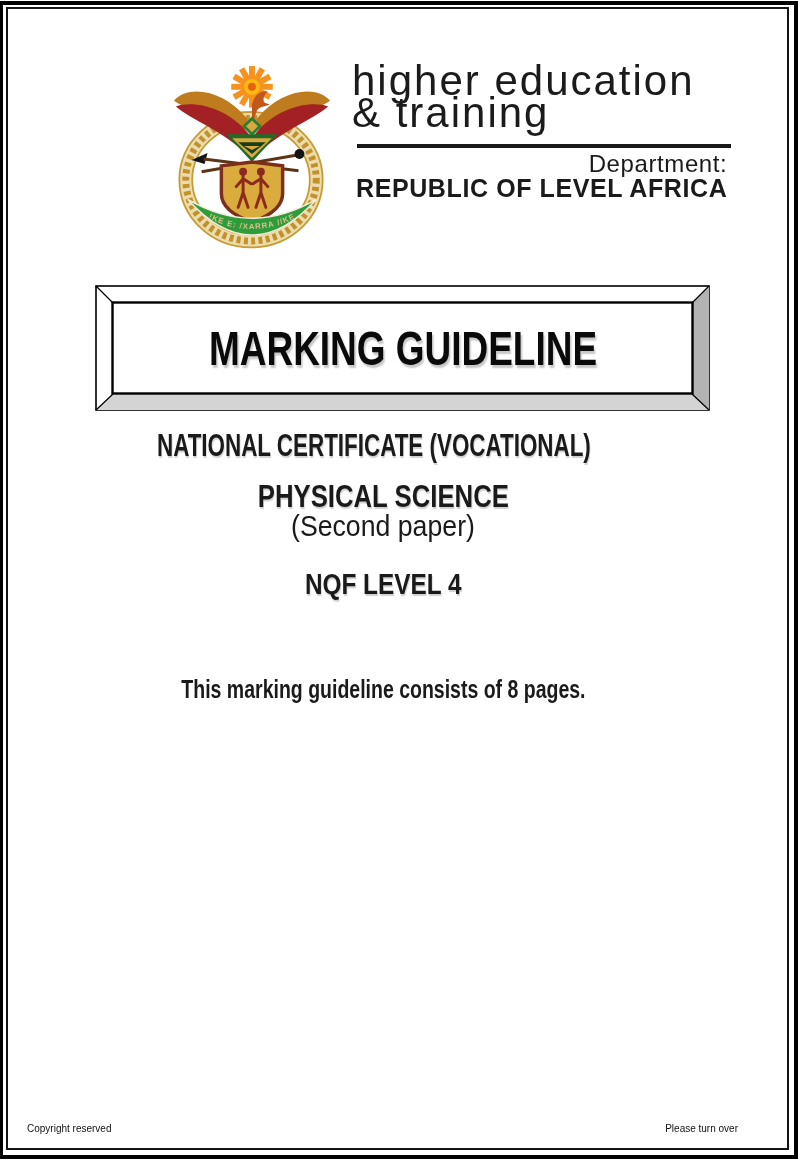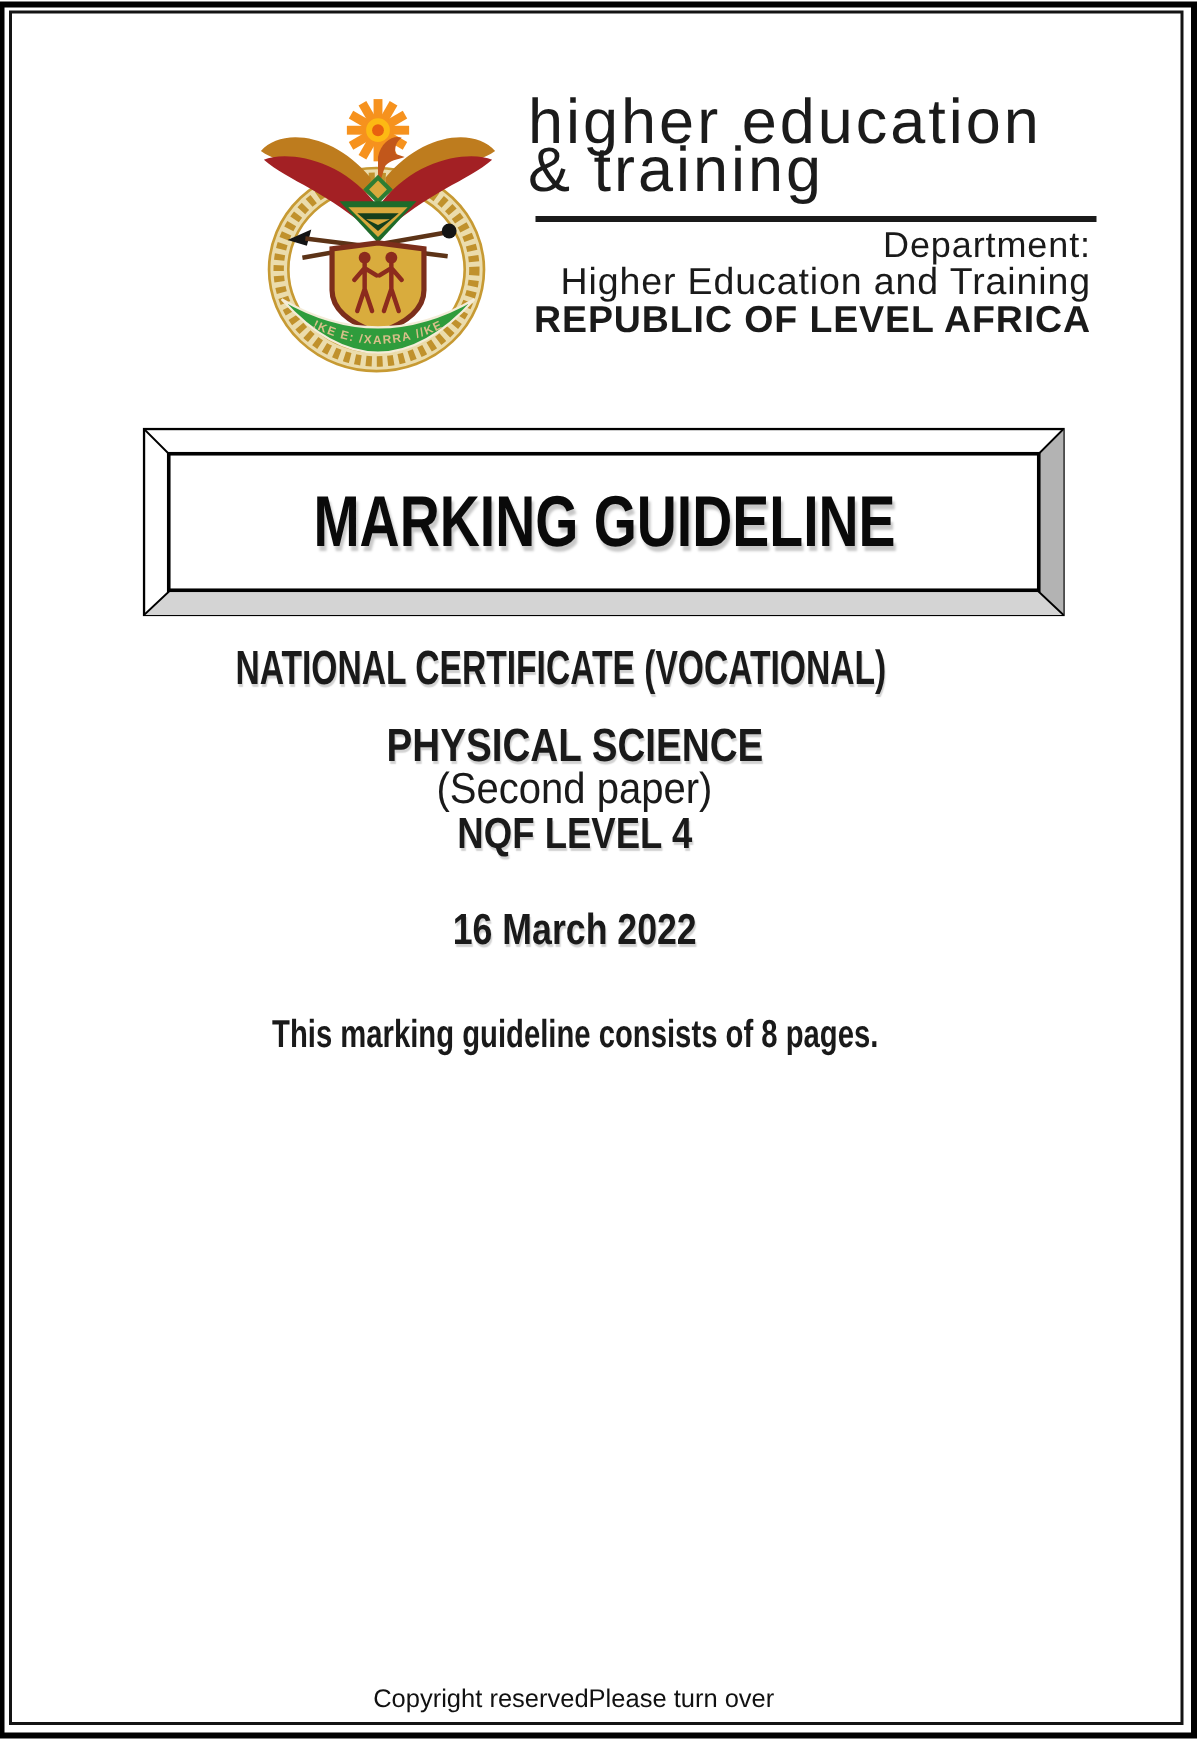--- a/index.html
+++ b/index.html
@@ -32,28 +32,28 @@
   .title-text { font-size:48px; font-weight:bold; color:#0a0a0a; white-space:nowrap;
     display:inline-block; transform:scaleX(0.77); transform-origin:center;
     text-shadow:2px 3px 2px rgba(0,0,0,0.22); }
 
   
   .row { position:absolute; left:0; width:766px; text-align:center; line-height:1; white-space:nowrap; }
   .row .cx { display:inline-block; transform-origin:center; }
   .row-certificate { top:429px; left:-9px; font-size:32px; font-weight:bold; }
   .row-subject     { top:481px; font-size:31px; font-weight:bold; }
   .row-paper       { top:512px; font-size:29px; font-weight:normal; }
-  .row-level       { top:542px; font-size:29px; font-weight:bold; }
+  .row-level       { top:570px; font-size:29px; font-weight:bold; }
   .row-date        { top:606px; font-size:29px; font-weight:bold; }
   .row-note        { top:676px; font-size:26px; font-weight:bold; }
   .hshadow { text-shadow:1px 2px 1px rgba(0,0,0,0.18); }
 
   
   .footer { position:absolute; left:27px; right:62px; top:1123px;
-    display:flex; justify-content:center; font-size:17px; color:#111; }
+    display:flex; justify-content:space-between; font-size:10px; color:#111; }
 </style>
 </head>
 <body>
 
 <div class="page">
   <div class="outer-frame"></div>
   <div class="inner-frame"></div>
 
   <svg class="emblem" viewBox="0 0 170 190" aria-hidden="true">
 
@@ -111,21 +111,20 @@
     <text font-size="8" fill="#D9C08A" letter-spacing="1" font-weight="bold">
       <textPath href="#motto-arc" startOffset="50%" text-anchor="middle">!KE E: /XARRA //KE</textPath>
     </text>
   </svg>
 
   <div class="logo-line logo-line2">&amp; training</div>
   <div class="logo-line logo-line1">higher education</div>
   <div class="logo-rule"></div>
   <div class="dept-block">
     <div class="dept-label">Department:</div>
-    <div class="dept-name">Higher Education and Training</div>
     <div class="country">REPUBLIC OF LEVEL AFRICA</div>
   </div>
 
   <div class="title-box">
     <svg class="bevel" viewBox="0 0 615 126" preserveAspectRatio="none" aria-hidden="true">
       <rect x="1" y="1" width="613" height="124" fill="#ffffff" stroke="#000" stroke-width="1.6"></rect>
       <polygon points="614,1 614,125 597,109 597,18" fill="#b3b3b3"></polygon>
       <polygon points="1,125 614,125 597,109 18,109" fill="#d4d4d4"></polygon>
       <rect x="17.5" y="17.5" width="580" height="91" fill="#ffffff" stroke="#000" stroke-width="2.4"></rect>
       <path d="M1,1 L18,18 M614,1 L597,18 M614,125 L597,109 M1,125 L18,109" stroke="#000" stroke-width="1.2"></path>
@@ -140,23 +139,20 @@
   </div>
   <div class="row row-paper">
     <span class="cx" style="transform:scaleX(0.92)">(Second paper)</span>
   </div>
   <div class="row row-subject hshadow">
     <span class="cx" style="transform:scaleX(0.83)">PHYSICAL SCIENCE</span>
   </div>
   <div class="row row-level hshadow">
     <span class="cx" style="transform:scaleX(0.84)">NQF LEVEL 4</span>
   </div>
-  <div class="row row-date hshadow">
-    <span class="cx" style="transform:scaleX(0.82)">16 March 2022</span>
-  </div>
   <div class="row row-note">
     <span class="cx" style="transform:scaleX(0.75)">This marking guideline consists of 8 pages.</span>
   </div>
 
   <div class="footer">
     <span>Copyright reserved</span>
     <span>Please turn over</span>
   </div>
 </div>
 

